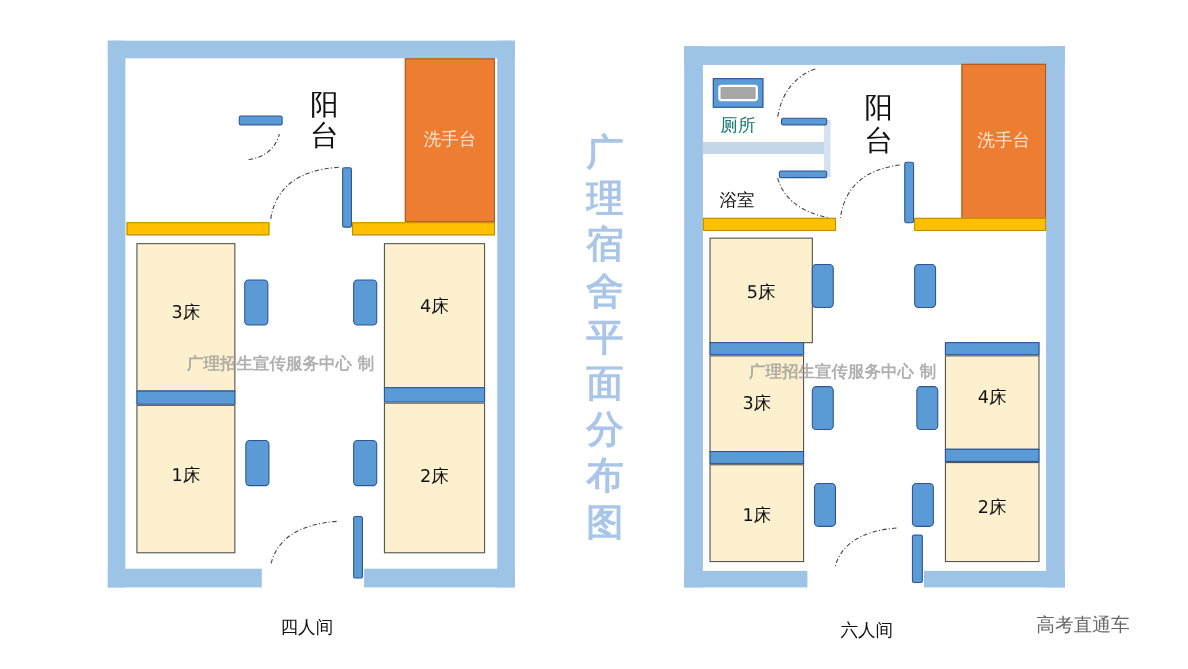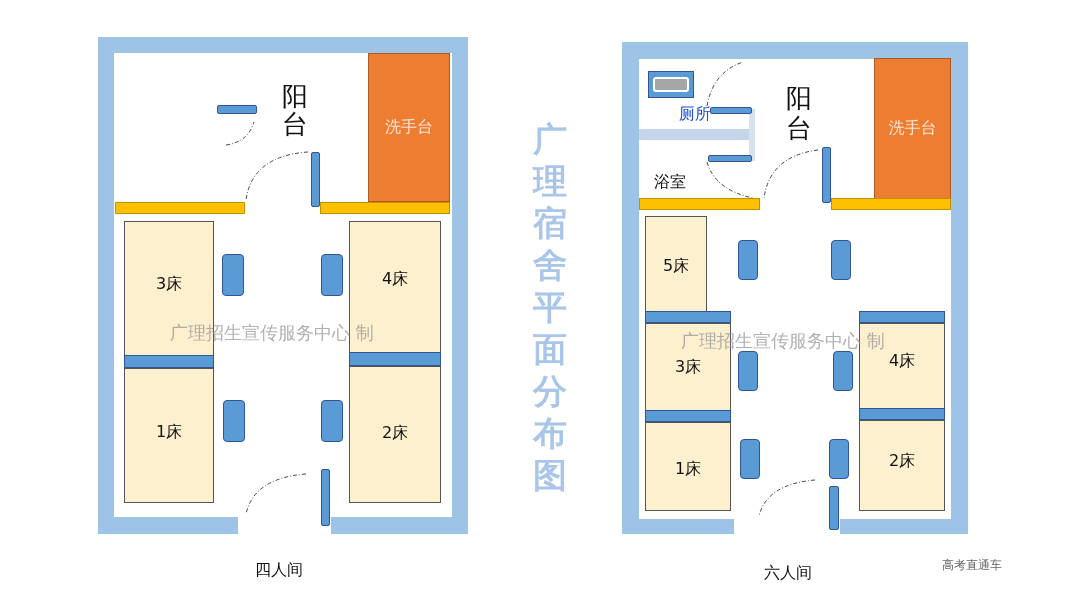--- a/index.html
+++ b/index.html
@@ -5,21 +5,21 @@
   * { box-sizing: border-box; margin: 0; padding: 0; }
   html, body { width: 1080px; height: 608px; background: #ffffff; overflow: hidden; font-family: "DejaVu Sans", sans-serif; }
   .abs { position: absolute; }
   .wall { position: absolute; background: #9dc3e6; }
   .bed { position: absolute; background: #fdf0cf; border: 1px solid #555; display: flex; align-items: center; justify-content: center; font-size: 16px; color: #111; }
   .shelf { position: absolute; background: #5b9bd5; border: 1px solid #2f5597; }
   .chair { position: absolute; background: #5b9bd5; border: 1px solid #2f5597; border-radius: 4px; }
   .yellow { position: absolute; background: #ffc000; border: 1px solid #bf9000; }
   .door { position: absolute; background: #5b9bd5; border: 1px solid #2f5597; border-radius: 2px; }
   .label { position: absolute; }
-  .watermark { position: absolute; color: rgba(150,150,150,0.75); font-size: 18px; white-space: nowrap; }
+  .watermark { position: absolute; color: rgba(150,150,150,0.75); font-size: 15px; white-space: nowrap; font-weight: bold; }
   svg.arc { position: absolute; overflow: visible; }
   .vtitle { position: absolute; left: 528px; top: 118px; width: 44px; display: flex; flex-direction: column; align-items: center; }
   .vtitle span { font-size: 34px; font-weight: bold; color: #a9c6e8; line-height: 42px; }
 </style>
 </head>
 <body>
 
 <div class="abs" style="left:0;top:0;width:540px;height:608px;">
 
   <div class="wall" style="left:98px;top:37px;width:370px;height:16px;"></div>
@@ -98,21 +98,21 @@
 
   <div class="wall" style="left:622px;top:42px;width:346px;height:17px;"></div>
   <div class="wall" style="left:622px;top:42px;width:17px;height:492px;"></div>
   <div class="wall" style="left:951px;top:42px;width:17px;height:492px;"></div>
   <div class="wall" style="left:622px;top:519px;width:112px;height:15px;"></div>
   <div class="wall" style="left:840px;top:519px;width:128px;height:15px;"></div>
 
   <div class="abs" style="left:648px;top:71px;width:46px;height:27px;background:#5b9bd5;border:1px solid #2f5597;">
     <div class="abs" style="left:4px;top:5px;width:36px;height:15px;background:#a6a6a6;border:2px solid #fff;border-radius:3px;"></div>
   </div>
-  <div class="label" style="left:655px;top:104px;font-size:16px;color:#1d4ed8;margin-left:24px;">厕所</div>
+  <div class="label" style="left:655px;top:104px;font-size:16px;color:#0f766e;">厕所</div>
   <div class="abs" style="left:639px;top:129px;width:115px;height:11px;background:#c5d6ea;"></div>
   <div class="abs" style="left:749px;top:109px;width:6px;height:52px;background:#d6e2f0;"></div>
   <div class="door" style="left:710px;top:107px;width:42px;height:7px;"></div>
   <div class="door" style="left:708px;top:155px;width:44px;height:7px;"></div>
   <svg class="arc" style="left:705px;top:60px;" width="40" height="50">
     <path d="M 2 46 Q 8 12 38 2" fill="none" stroke="#444" stroke-width="1" stroke-dasharray="4,2,1,2"></path>
   </svg>
   <svg class="arc" style="left:705px;top:160px;" width="50" height="42">
     <path d="M 2 2 Q 10 30 48 38" fill="none" stroke="#444" stroke-width="1" stroke-dasharray="4,2,1,2"></path>
   </svg>
@@ -128,21 +128,21 @@
   </div>
 
   <div class="door" style="left:822px;top:147px;width:9px;height:56px;"></div>
   <svg class="arc" style="left:758px;top:148px;" width="62" height="52">
     <path d="M 60 2 Q 12 8 6 50" fill="none" stroke="#444" stroke-width="1" stroke-dasharray="4,2,1,2"></path>
   </svg>
 
   <div class="yellow" style="left:639px;top:198px;width:121px;height:12px;"></div>
   <div class="yellow" style="left:831px;top:198px;width:120px;height:12px;"></div>
 
-  <div class="bed" style="left:645px;top:216px;width:62px;height:96px;justify-content:center;">
+  <div class="bed" style="left:645px;top:216px;width:94px;height:96px;justify-content:center;">
       <span style="margin-top:4px;">5床</span>
     </div>
   <div class="shelf" style="left:645px;top:311px;width:86px;height:12px;"></div>
   <div class="bed" style="left:645px;top:323px;width:86px;height:88px;">
       <span style="margin-top:0px;">3床</span>
     </div>
   <div class="shelf" style="left:645px;top:410px;width:86px;height:12px;"></div>
   <div class="bed" style="left:645px;top:422px;width:86px;height:89px;">
       <span style="margin-top:6px;">1床</span>
     </div>
@@ -166,13 +166,13 @@
   <div class="door" style="left:829px;top:486px;width:10px;height:44px;"></div>
   <svg class="arc" style="left:755px;top:478px;" width="62" height="40">
     <path d="M 60 2 Q 12 6 4 38" fill="none" stroke="#444" stroke-width="1" stroke-dasharray="4,2,1,2"></path>
   </svg>
 
   <div class="watermark" style="left:681px;top:329px;">广理招生宣传服务中心  制</div>
 
   <div class="label" style="left:764px;top:563px;font-size:16px;color:#111;">六人间</div>
 </div>
 
-<div class="label" style="left:942px;top:557px;font-size:12px;color:#666;">高考直通车</div>
+<div class="label" style="left:942px;top:557px;font-size:17px;color:#666;">高考直通车</div>
 
 </body></html>

